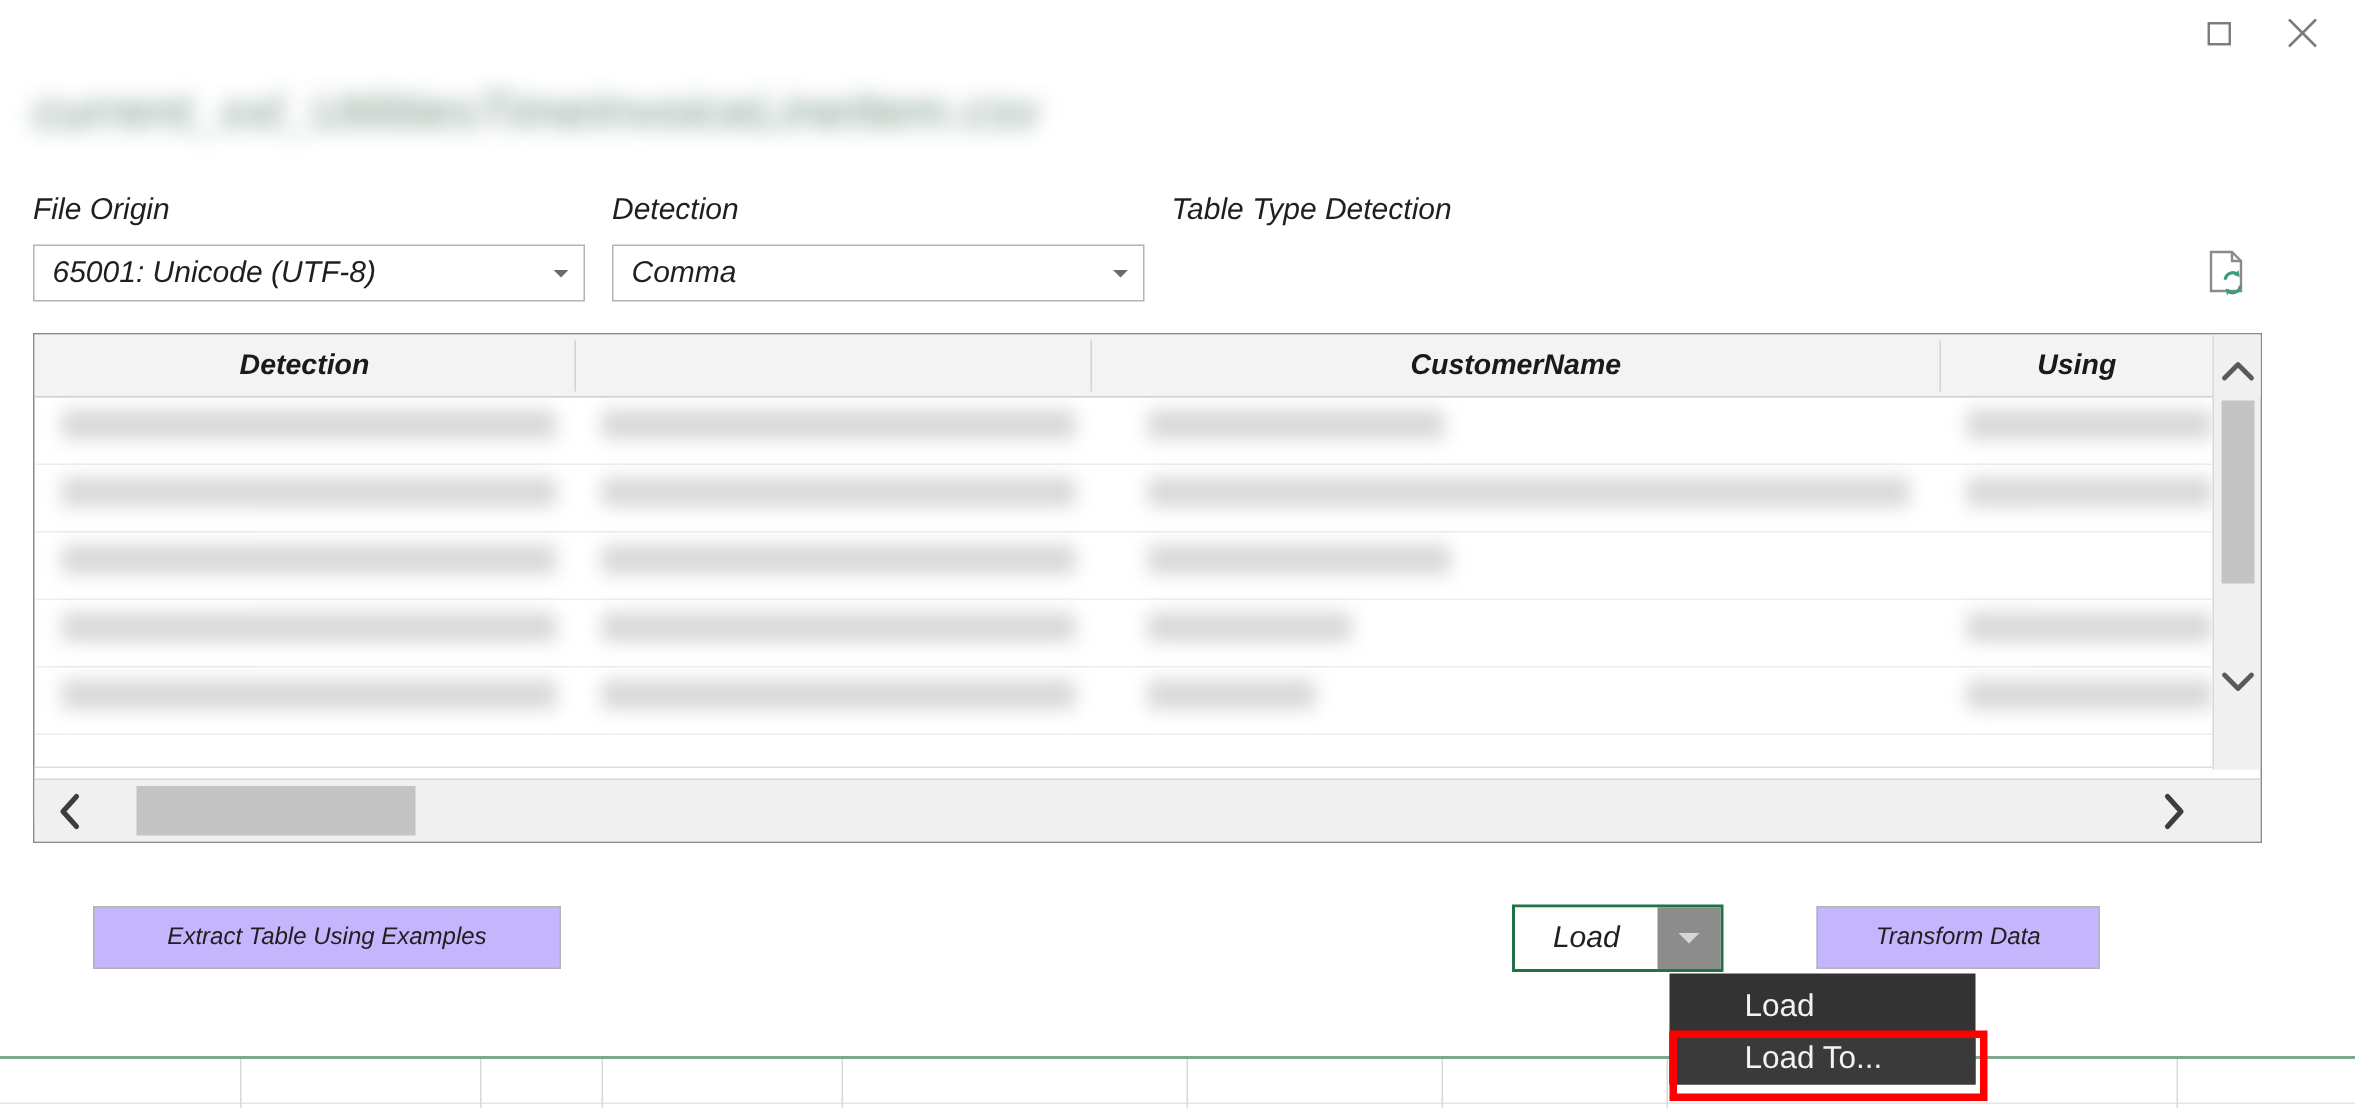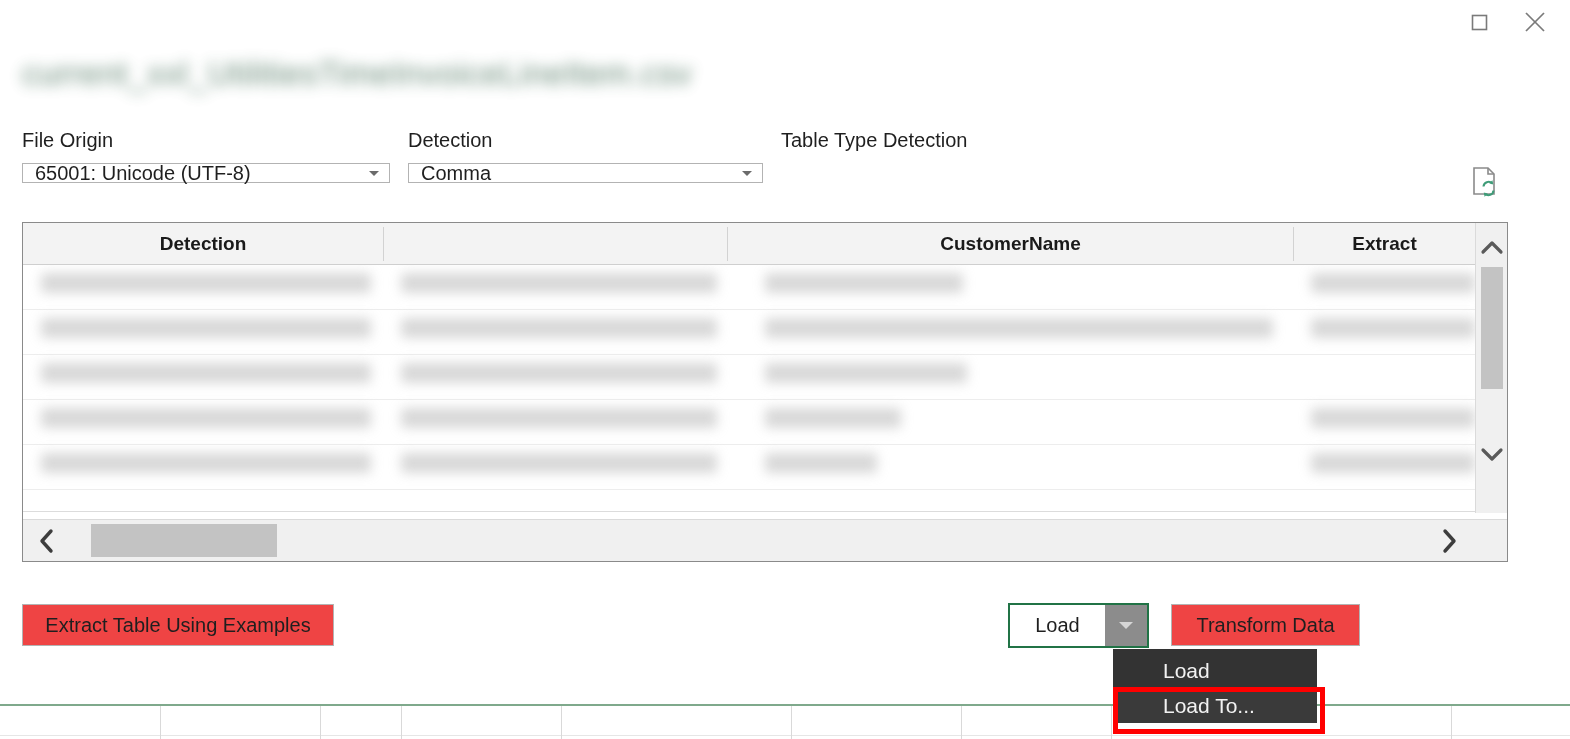--- a/index.html
+++ b/index.html
@@ -54,20 +54,21 @@
     background: #d9d9d9;
   }
 
   
   #navigator-dialog {
     position: absolute;
     left: 0; top: 0;
     width: 1570px;
     height: 700px;
     background: #ffffff;
+    font-style: italic;
   }
 
   .titlebar {
     position: absolute;
     left: 0; top: 0;
     width: 1570px; height: 44px;
   }
   .win-btn {
     position: absolute;
     top: 2px;
@@ -99,21 +100,21 @@
 
   
   .field-label {
     position: absolute;
     font-size: 20px;
     color: #1f1f1f;
     white-space: nowrap;
   }
   .combo {
     position: absolute;
-    height: 20px;
+    height: 38px;
     background: #ffffff;
     border: 1px solid #b3b3b3;
     box-sizing: border-box;
     display: flex;
     align-items: center;
     cursor: default;
   }
   .combo .combo-value {
     flex: 1;
     padding-left: 12px;
@@ -319,30 +320,31 @@
     top: 4px;
     width: 186px;
     height: 33px;
     background: #c3c3c3;
     cursor: default;
   }
 
   
   .btn {
     position: absolute;
-    background: #ef4444;
+    background: #c4b5fd;
     border: 1px solid #b3b3b3;
     box-sizing: border-box;
-    font-size: 20px;
+    font-size: 16px;
     color: #1f1f1f;
     display: flex;
     align-items: center;
     justify-content: center;
     cursor: default;
     white-space: nowrap;
+    margin-left: 40px;
   }
   #extract-btn { left: 22px; top: 604px; width: 312px; height: 42px; }
   #transform-btn { left: 1171px; top: 604px; width: 189px; height: 42px; }
   #cancel-btn { left: 1384px; top: 604px; width: 124px; height: 42px; }
 
   #load-split {
     position: absolute;
     left: 1008px;
     top: 603px;
     width: 141px;
@@ -474,21 +476,21 @@
   </div>
 
   <div id="preview-panel">
 
     <div class="preview-header">
       <div class="hdr-cell" style="left:0px; width:360px;">Detection</div>
       <div class="hdr-sep" style="left:360px;"></div>
       <div class="hdr-sep" style="left:704px;"></div>
       <div class="hdr-cell" style="left:705px; width:565px;">CustomerName</div>
       <div class="hdr-sep" style="left:1270px;"></div>
-      <div class="hdr-cell" style="left:1271px; width:181px;">Extract</div>
+      <div class="hdr-cell" style="left:1271px; width:181px;">Using</div>
     </div>
 
     <div class="preview-rows">
       <div class="prow" style="top:0px;">
         <div class="pcell" style="left:18px; width:330px;"></div>
         <div class="pcell" style="left:378px; width:316px;"></div>
         <div class="pcell" style="left:742px; width:198px;"></div>
         <div class="pcell" style="left:1288px; width:164px;"></div>
       </div>
       <div class="prow-sep" style="top:44px;"></div>

